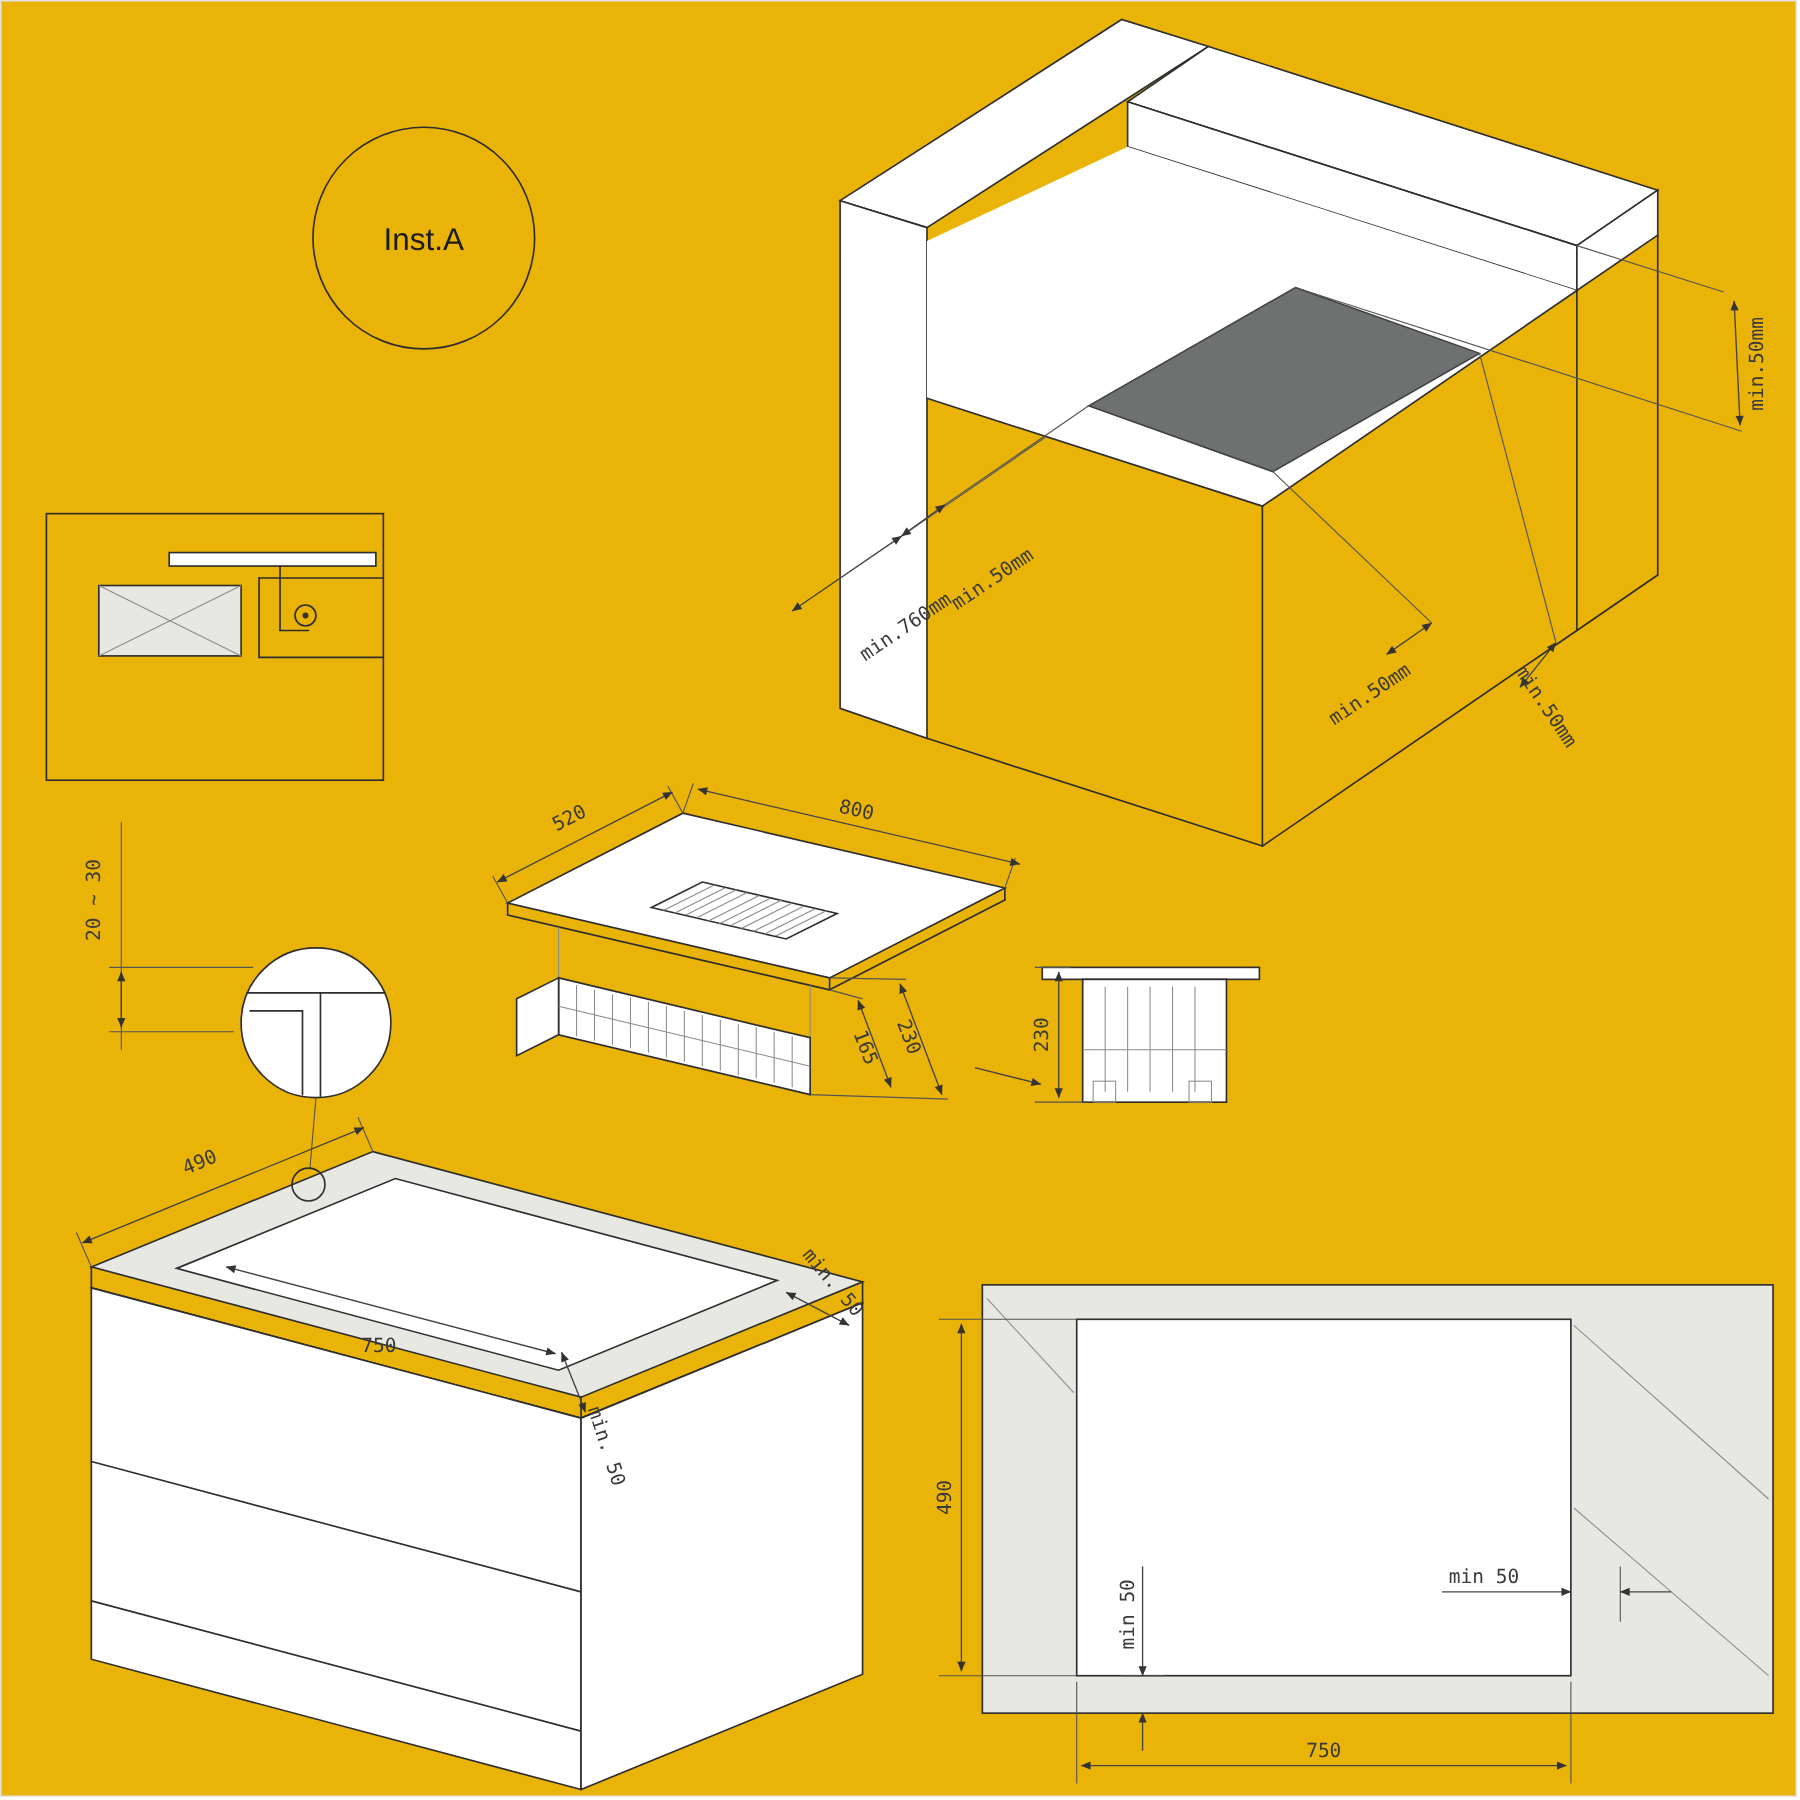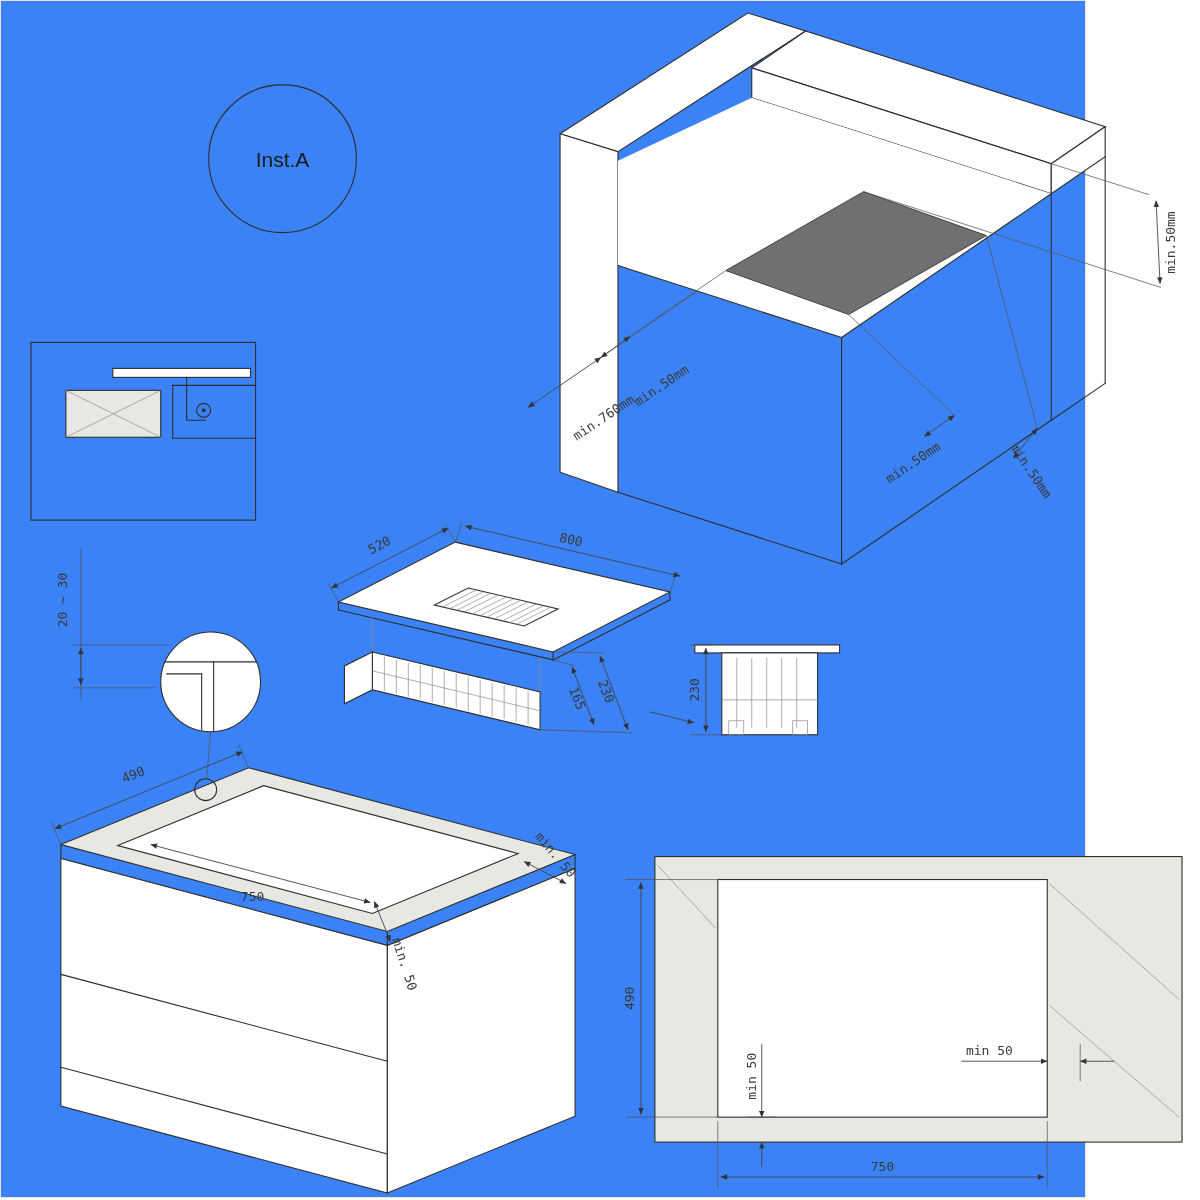--- a/index.html
+++ b/index.html
@@ -1,16 +1,16 @@
 <!DOCTYPE html>
 <html><head>
 <meta charset="utf-8">
 <style>
   html,body{margin:0;padding:0;background:#ffffff;}
-  .frame{width:1086px;height:1198px;border:1px solid #e3e3e3;box-sizing:border-box;background:#3b82f6;}
+  .frame{width:1198px;height:1198px;border:1px solid #e3e3e3;box-sizing:border-box;background:#eab308;}
   svg{display:block;}
   .obj{stroke:#2e2e2e;stroke-width:1.1;fill:none;stroke-linecap:round;}
   .face{stroke:#2e2e2e;stroke-width:1.1;fill:#ffffff;}
   .facefill{stroke:#2e2e2e;stroke-width:1.1;fill:#e8e8e3;}
   .nostroke{fill:#ffffff;stroke:none;}
   .thin{stroke:#8a8a8a;stroke-width:0.7;fill:none;}
   .ext{stroke:#555555;stroke-width:0.75;fill:none;}
   .dim{stroke:#444444;stroke-width:0.9;fill:none;}
   .dimtxt{font:13px "DejaVu Sans Mono", monospace;fill:#3a3a3a;text-anchor:middle;}
   .bubbletxt{font:21px "Liberation Sans", sans-serif;fill:#1b1b1b;text-anchor:middle;}

